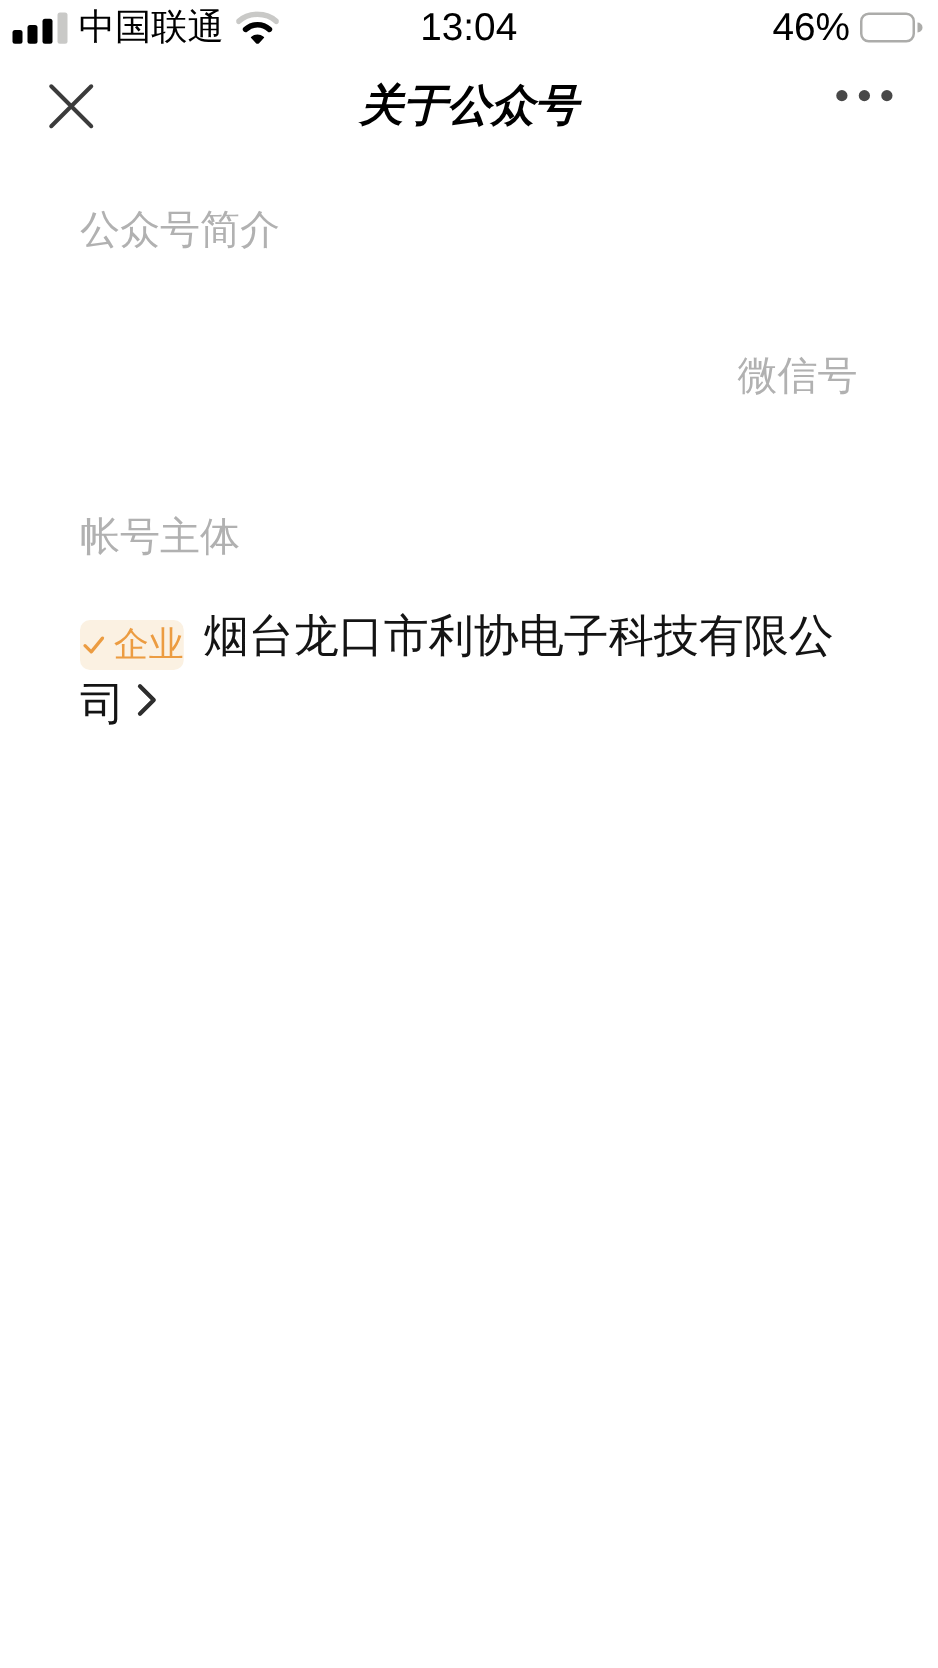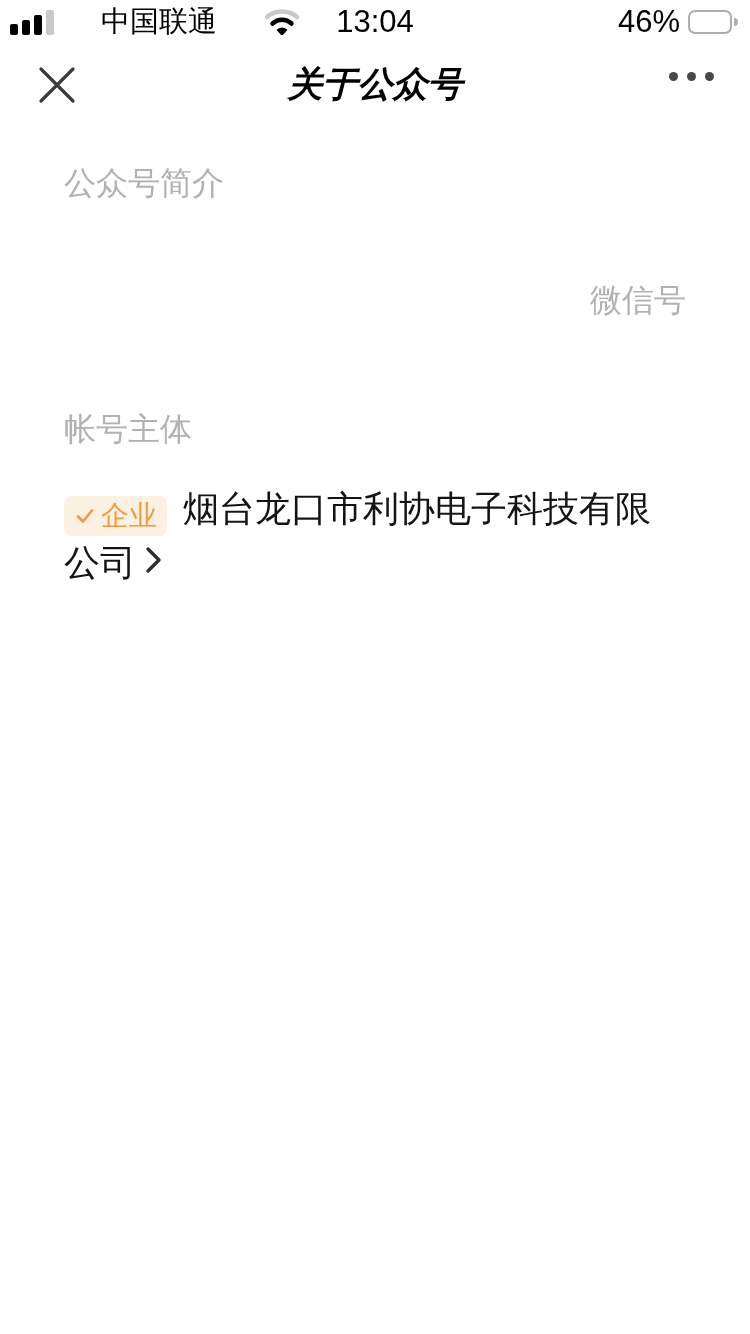--- a/index.html
+++ b/index.html
@@ -15,21 +15,21 @@
 
   
   .status-bar {
     position: relative;
     height: 44px;
     display: flex;
     align-items: center;
   }
   .sb-left {
     position: absolute; left: 10px; top: 0; height: 44px;
-    display: flex; align-items: center; gap: 38px;
+    display: flex; align-items: center;
   }
   .signal { display: inline-flex; align-items: flex-end; gap: 4px; margin-right: 9px; }
   .signal .bar { width: 8px; border-radius: 2px; background: #000; }
   .signal .b1 { height: 11px; }
   .signal .b2 { height: 15px; }
   .signal .b3 { height: 20px; }
   .signal .b4 { height: 25px; background: #C9C9C7; }
   .carrier { font-size: 29px; color: #000; letter-spacing: 0; margin-right: 10px; }
   .sb-center {
     position: absolute; left: 0; right: 0; top: 0; height: 44px;
@@ -85,21 +85,21 @@
   .subject-label { margin-top: 85px; }
   .subject-row {
     margin-top: 30px;
     font-size: 36px; line-height: 54px; color: #141414;
     cursor: pointer;
   }
   .badge {
     display: inline-flex; align-items: center;
     background: #FBF1E2; color: #EC9C41;
     border-radius: 8px;
-    height: 40px; padding: 0 10px;
+    height: 40px; padding: 0 0;
     font-size: 28px;
     vertical-align: -6px;
     margin-right: 16px;
     white-space: nowrap;
   }
   .badge .check-icon { margin-right: 5px; display: inline-block; line-height: 0; }
   .chevron { display: inline-block; margin-left: 8px; vertical-align: -2px; line-height: 0; }
 </style>
 </head>
 <body>

